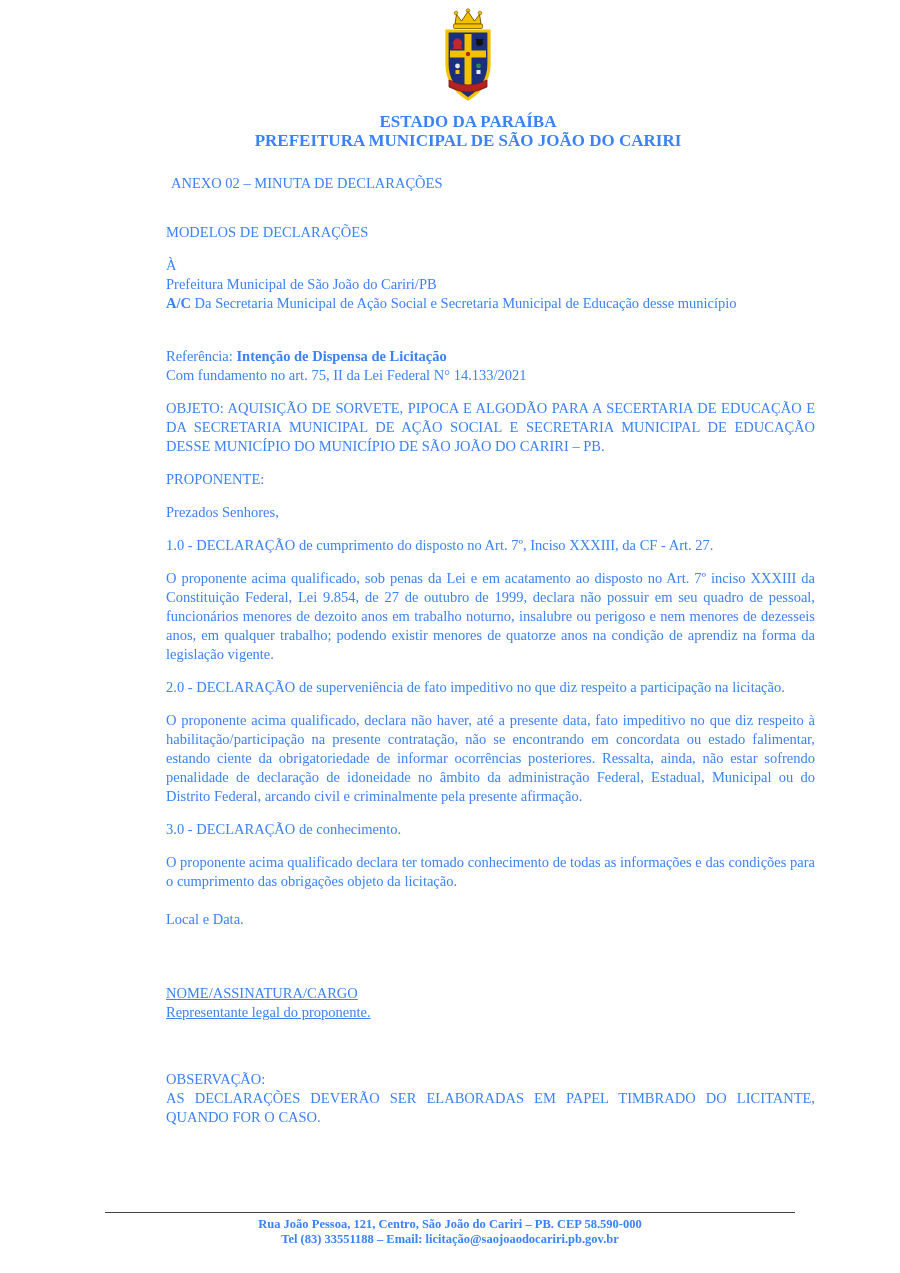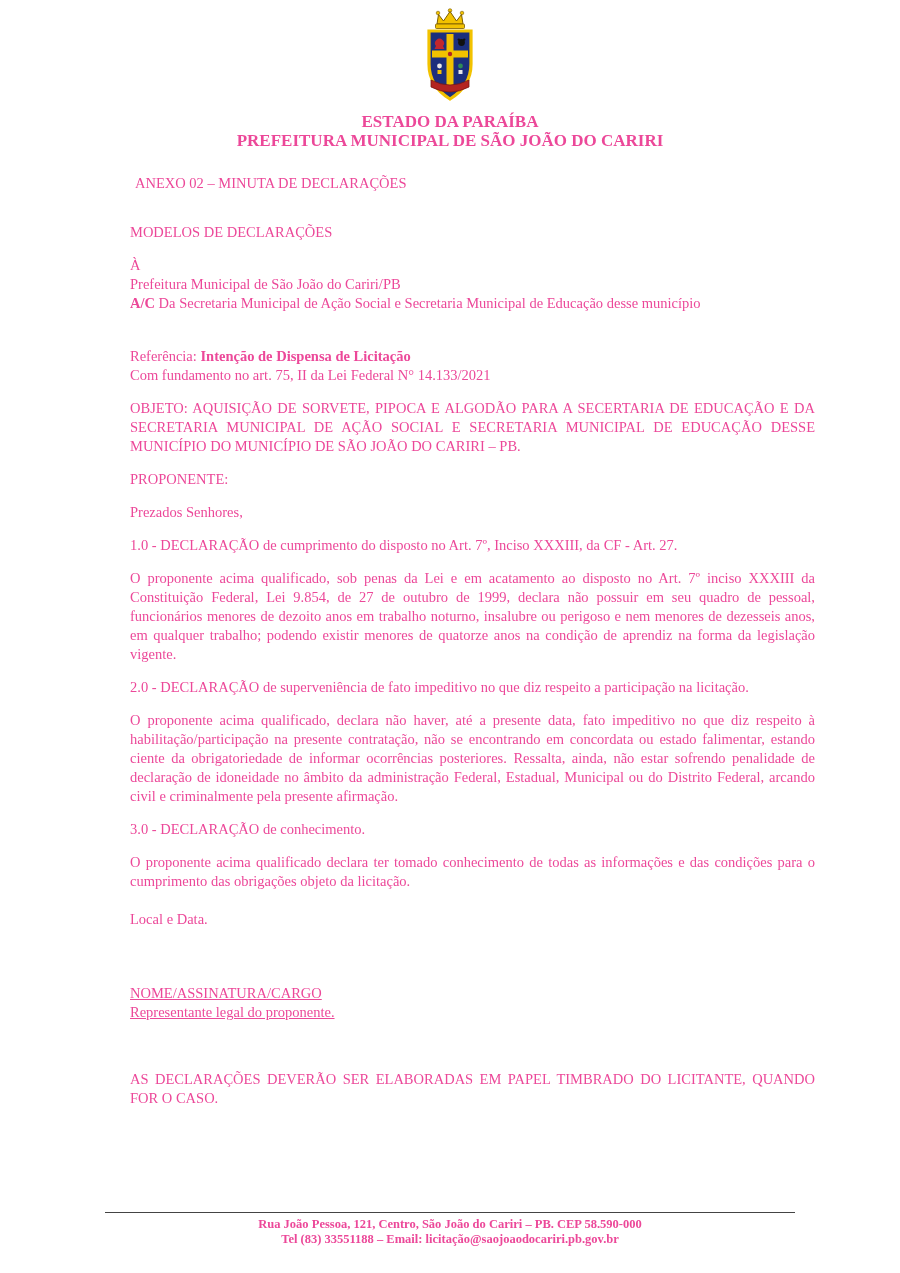--- a/index.html
+++ b/index.html
@@ -3,22 +3,23 @@
 <meta charset="utf-8">
 <style>
   * { box-sizing: border-box; }
   html, body { margin: 0; padding: 0; background: #ffffff; }
   .page {
     position: relative;
     width: 900px;
     height: 1273px;
     background: #ffffff;
     font-family: "Liberation Serif", "DejaVu Serif", serif;
-    color: #ec4899;
+    color: #3b82f6;
     overflow: hidden;
+    padding-left: 36px;
   }
   .crest-wrap {
     padding-top: 8px;
     text-align: center;
   }
   .gov-line {
     text-align: center;
     font-weight: bold;
     font-size: 17px;
     line-height: 19px;
@@ -138,20 +139,21 @@
     <p class="p just">O proponente acima qualificado declara ter tomado conhecimento de todas as informações e das condições para o cumprimento das obrigações objeto da licitação.</p>
 
     <p class="p mt-19">Local e Data.</p>
 
     <div class="p mt-51">
       <p class="line">NOME/ASSINATURA/CARGO</p>
       <p class="line">Representante legal do proponente.</p>
     </div>
 
     <div class="p mt-48">
+      <p class="line">OBSERVAÇÃO:</p>
       <p class="line just">AS DECLARAÇÕES DEVERÃO SER ELABORADAS EM PAPEL TIMBRADO DO LICITANTE, QUANDO FOR O CASO.</p>
     </div>
 
   </div>
 
   <div class="footer">
     <div class="footer-rule"></div>
     <p class="footer-line">Rua João Pessoa, 121, Centro, São João do Cariri – PB. CEP 58.590-000</p>
     <p class="footer-line">Tel (83) 33551188 – Email: licitação@saojoaodocariri.pb.gov.br</p>
   </div>

